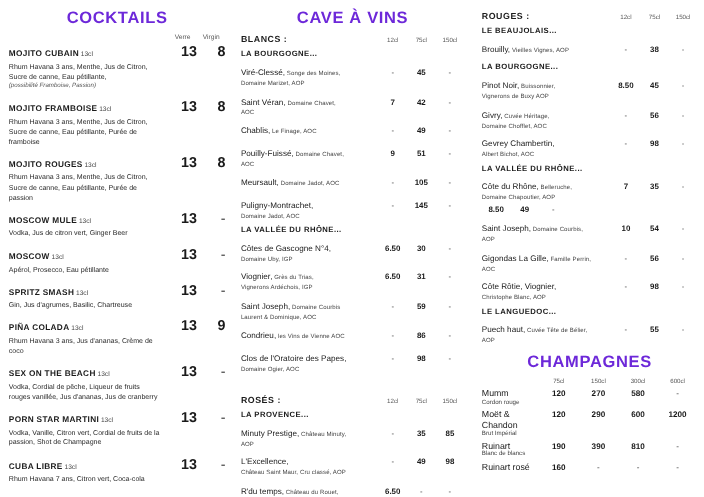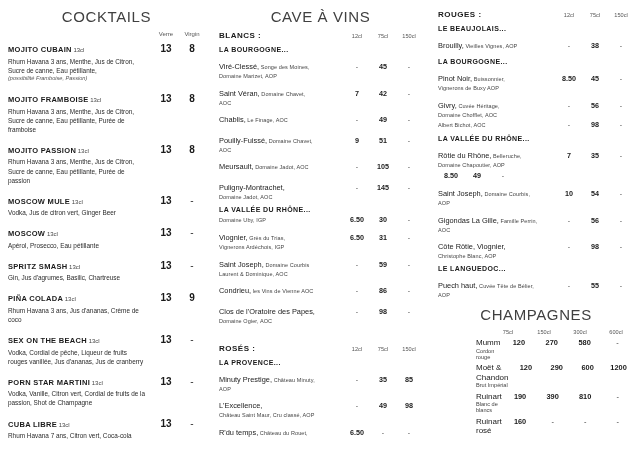--- a/index.html
+++ b/index.html
@@ -24,22 +24,22 @@
   .col {
     box-sizing: border-box;
     position: relative;
   }
   .col-cocktails { width: 215px; padding: 0 10px 0 8px; }
   .col-vins      { width: 215px; padding: 0 8px 0 4px; }
   .col-rouges    { width: 210px; padding: 0 6px 0 8px; }
 
   .section-title {
     text-align: center;
-    color: #404040;
-    font-weight: normal;
+    color: #6d28d9;
+    font-weight: bold;
     font-size: 15px;
     letter-spacing: 0.6px;
     margin: 8px 0 6px 0;
   }
   .section-title.champ { }
 
   
   .cocktail-head {
     display: flex;
     justify-content: flex-end;
@@ -62,21 +62,21 @@
     font-weight: bold;
     font-size: 7.5px;
     letter-spacing: 0.3px;
   }
   .ck-vol {
     font-size: 6px;
     color: #444;
     font-weight: normal;
     letter-spacing: 0;
   }
-  .ck-price { width: 26px; text-align: center; font-size: 10px; font-weight: bold; }
+  .ck-price { width: 26px; text-align: right; font-size: 13px; font-weight: bold; }
   .ck-price.dash { font-weight: normal; color: #333; }
   .ck-desc {
     font-size: 6.4px;
     line-height: 1.42;
     color: #2a2a2a;
     width: 138px;
     margin-top: 0.5px;
   }
   .ck-note {
     font-size: 5.6px;
@@ -129,21 +129,21 @@
     display: flex;
     justify-content: flex-end;
     margin-bottom: 3px;
   }
   .champ-head .u { width: 36px; text-align: center; font-size: 5.6px; color: #555; }
   .champ-row {
     display: flex;
     align-items: baseline;
     margin-bottom: 3.5px;
   }
-  .champ-info { flex: 1; padding-right: 2px; margin-left: 38px; }
+  .champ-info { flex: 1; padding-right: 2px; }
   .champ-name { font-size: 8px; line-height: 1.2; }
   .champ-sub { font-size: 5.6px; color: #444; }
   .champ-p { width: 36px; text-align: center; font-size: 7.4px; font-weight: bold; }
   .champ-p.dash { font-weight: normal; color: #333; }
 </style>
 </head>
 <body>
 
 <div class="page">
 
@@ -166,21 +166,21 @@
         <div class="cocktail">
           <div class="ck-top">
             <div class="ck-nameblock"><span class="ck-name">MOJITO FRAMBOISE</span><span class="ck-vol"> 13cl</span></div>
             <div class="ck-price">13</div>
             <div class="ck-price">8</div>
           </div>
           <div class="ck-desc">Rhum Havana 3 ans, Menthe, Jus de Citron, Sucre de canne, Eau pétillante, Purée de framboise</div>
         </div>
         <div class="cocktail">
           <div class="ck-top">
-            <div class="ck-nameblock"><span class="ck-name">MOJITO PASSION</span><span class="ck-vol"> 13cl</span></div>
+            <div class="ck-nameblock"><span class="ck-name">MOJITO ROUGES</span><span class="ck-vol"> 13cl</span></div>
             <div class="ck-price">13</div>
             <div class="ck-price">8</div>
           </div>
           <div class="ck-desc">Rhum Havana 3 ans, Menthe, Jus de Citron, Sucre de canne, Eau pétillante, Purée de passion</div>
         </div>
         <div class="cocktail">
           <div class="ck-top">
             <div class="ck-nameblock"><span class="ck-name">MOSCOW MULE</span><span class="ck-vol"> 13cl</span></div>
             <div class="ck-price">13</div>
             <div class="ck-price dash">-</div>
@@ -302,20 +302,21 @@
             <div><span class="wine-name">Puligny-Montrachet,</span></div>
             <div class="wine-sub">Domaine Jadot, AOC</div>
           </div>
           <div class="wine-p dash">-</div>
           <div class="wine-p">145</div>
           <div class="wine-p dash">-</div>
         </div>
         <div class="wine-group">LA VALLÉE DU RHÔNE...</div>
         <div class="wine-row">
           <div class="wine-info">
+            <div><span class="wine-name">Côtes de Gascogne N°4,</span></div>
             <div class="wine-sub">Domaine Uby, IGP</div>
           </div>
           <div class="wine-p">6.50</div>
           <div class="wine-p">30</div>
           <div class="wine-p dash">-</div>
         </div>
         <div class="wine-row">
           <div class="wine-info">
             <div><span class="wine-name">Viognier,</span><span class="wine-sub"> Grès du Trias,</span></div>
             <div class="wine-sub">Vignerons Ardéchois, IGP</div>
@@ -421,30 +422,31 @@
           <div class="wine-info">
             <div><span class="wine-name">Givry,</span><span class="wine-sub"> Cuvée Héritage,</span></div>
             <div class="wine-sub">Domaine Chofflet, AOC</div>
           </div>
           <div class="wine-p dash">-</div>
           <div class="wine-p">56</div>
           <div class="wine-p dash">-</div>
         </div>
         <div class="wine-row">
           <div class="wine-info">
+            <div><span class="wine-name">Gevrey Chambertin,</span></div>
             <div class="wine-sub">Albert Bichot, AOC</div>
           </div>
           <div class="wine-p dash">-</div>
           <div class="wine-p">98</div>
           <div class="wine-p dash">-</div>
         </div>
         <div class="wine-group">LA VALLÉE DU RHÔNE...</div>
         <div class="wine-row">
           <div class="wine-info">
-            <div><span class="wine-name">Rôtie du Rhône,</span><span class="wine-sub"> Belleruche,</span></div>
+            <div><span class="wine-name">Côte du Rhône,</span><span class="wine-sub"> Belleruche,</span></div>
             <div class="wine-sub">Domaine Chapoutier, AOP</div>
           </div>
           <div class="wine-p">7</div>
           <div class="wine-p">35</div>
           <div class="wine-p dash">-</div>
         </div>
         <div class="wine-row">
           <div class="wine-p">8.50</div>
           <div class="wine-p">49</div>
           <div class="wine-p dash">-</div>

